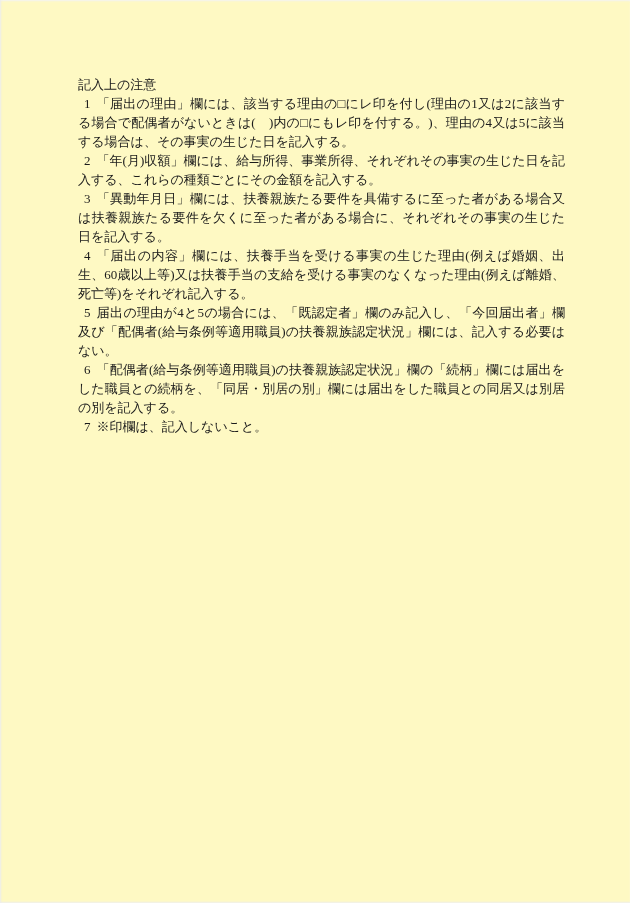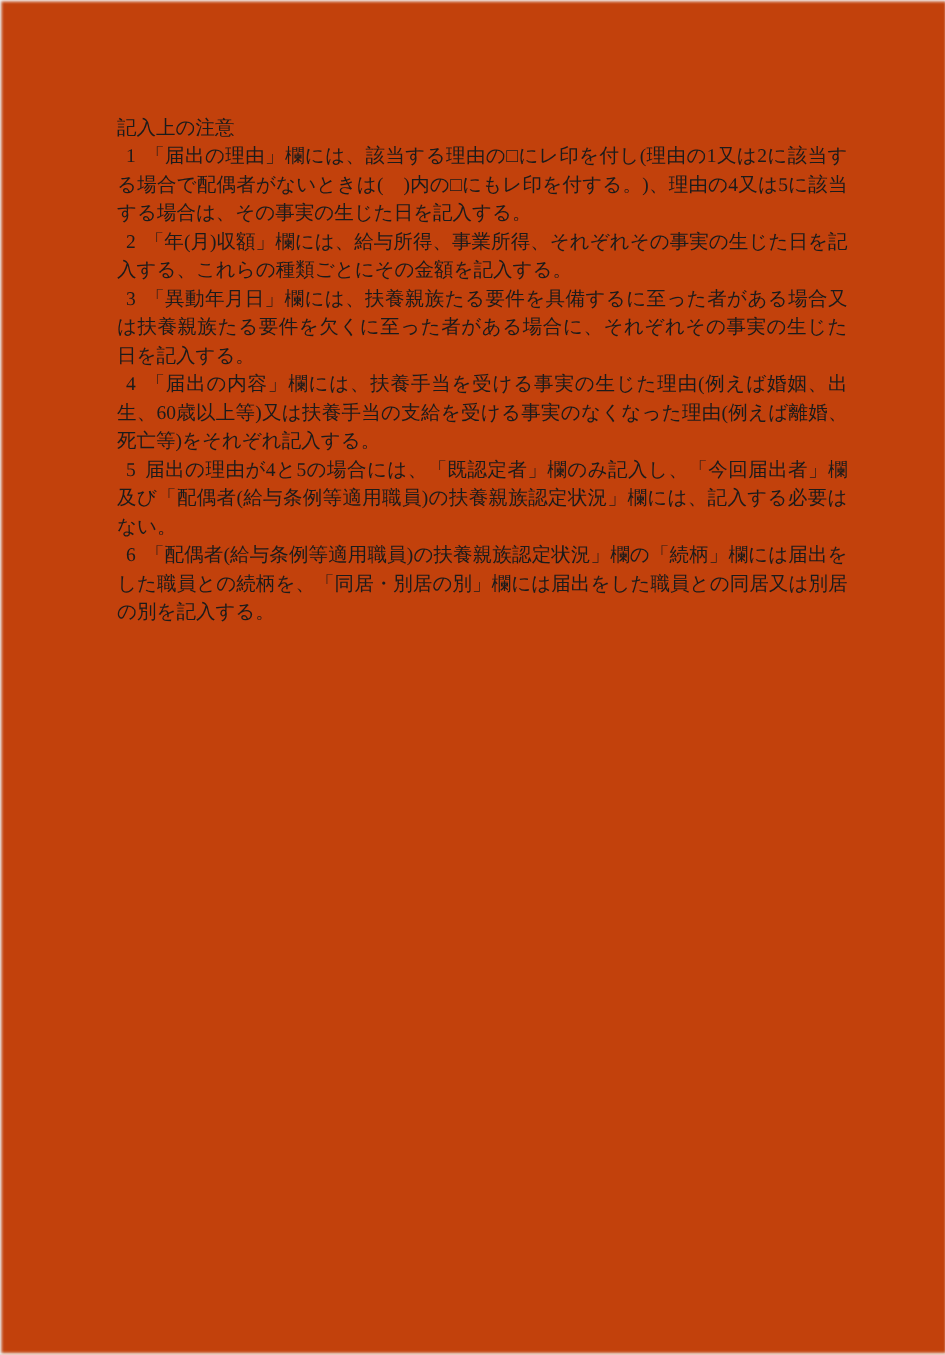--- a/index.html
+++ b/index.html
@@ -4,21 +4,21 @@
 <style>
   html, body {
     margin: 0;
     padding: 0;
     background: #ffffff;
   }
   .page {
     position: relative;
     width: 630px;
     height: 903px;
-    background: #c2410c;
+    background: #fef9c3;
     overflow: hidden;
     box-shadow: inset 2px 0 2px -1px #ececec, inset 0 -2px 2px -1px #f0f0f0, inset 0 2px 2px -1px #f4f4f4;
     font-family: "Liberation Serif", "DejaVu Serif", serif;
     color: #1b1b1b;
   }
   .content {
     position: absolute;
     left: 78px;
     top: 75px;
     width: 487px;
@@ -64,15 +64,16 @@
         <p class="note-item"><span class="note-num">2</span><span class="note-text">「年(月)収額」欄には、給与所得、事業所得、それぞれその事実の生じた日を記入する、これらの種類ごとにその金額を記入する。</span></p>
 
         <p class="note-item"><span class="note-num">3</span><span class="note-text">「異動年月日」欄には、扶養親族たる要件を具備するに至った者がある場合又は扶養親族たる要件を欠くに至った者がある場合に、それぞれその事実の生じた日を記入する。</span></p>
 
         <p class="note-item"><span class="note-num">4</span><span class="note-text">「届出の内容」欄には、扶養手当を受ける事実の生じた理由(例えば婚姻、出生、60歳以上等)又は扶養手当の支給を受ける事実のなくなった理由(例えば離婚、死亡等)をそれぞれ記入する。</span></p>
 
         <p class="note-item"><span class="note-num">5</span><span class="note-text">届出の理由が4と5の場合には、「既認定者」欄のみ記入し、「今回届出者」欄及び「配偶者(給与条例等適用職員)の扶養親族認定状況」欄には、記入する必要はない。</span></p>
 
         <p class="note-item"><span class="note-num">6</span><span class="note-text">「配偶者(給与条例等適用職員)の扶養親族認定状況」欄の「続柄」欄には届出をした職員との続柄を、「同居・別居の別」欄には届出をした職員との同居又は別居の別を記入する。</span></p>
 
+        <p class="note-item"><span class="note-num">7</span><span class="note-text">※印欄は、記入しないこと。</span></p>
       </div>
   </div>
 </div>
 
 </body></html>

